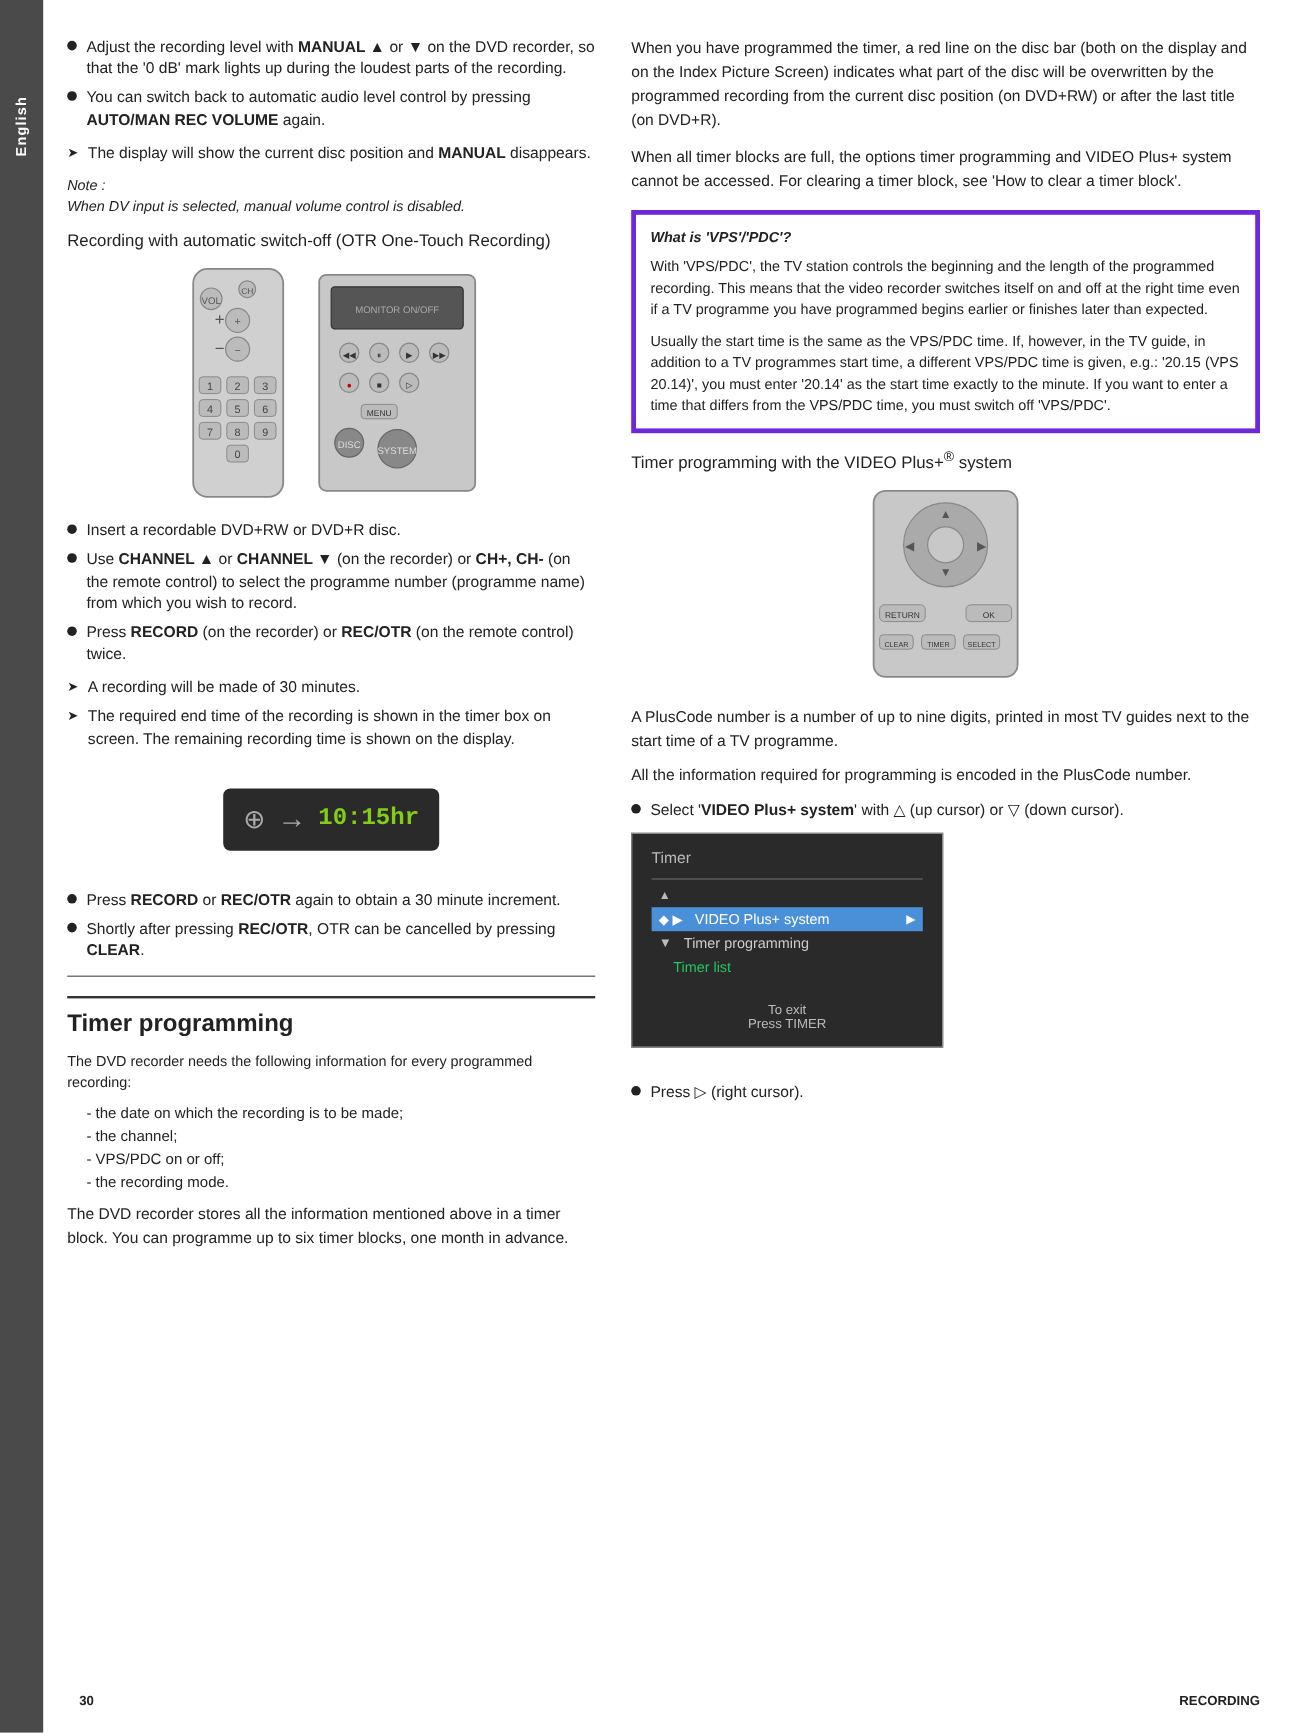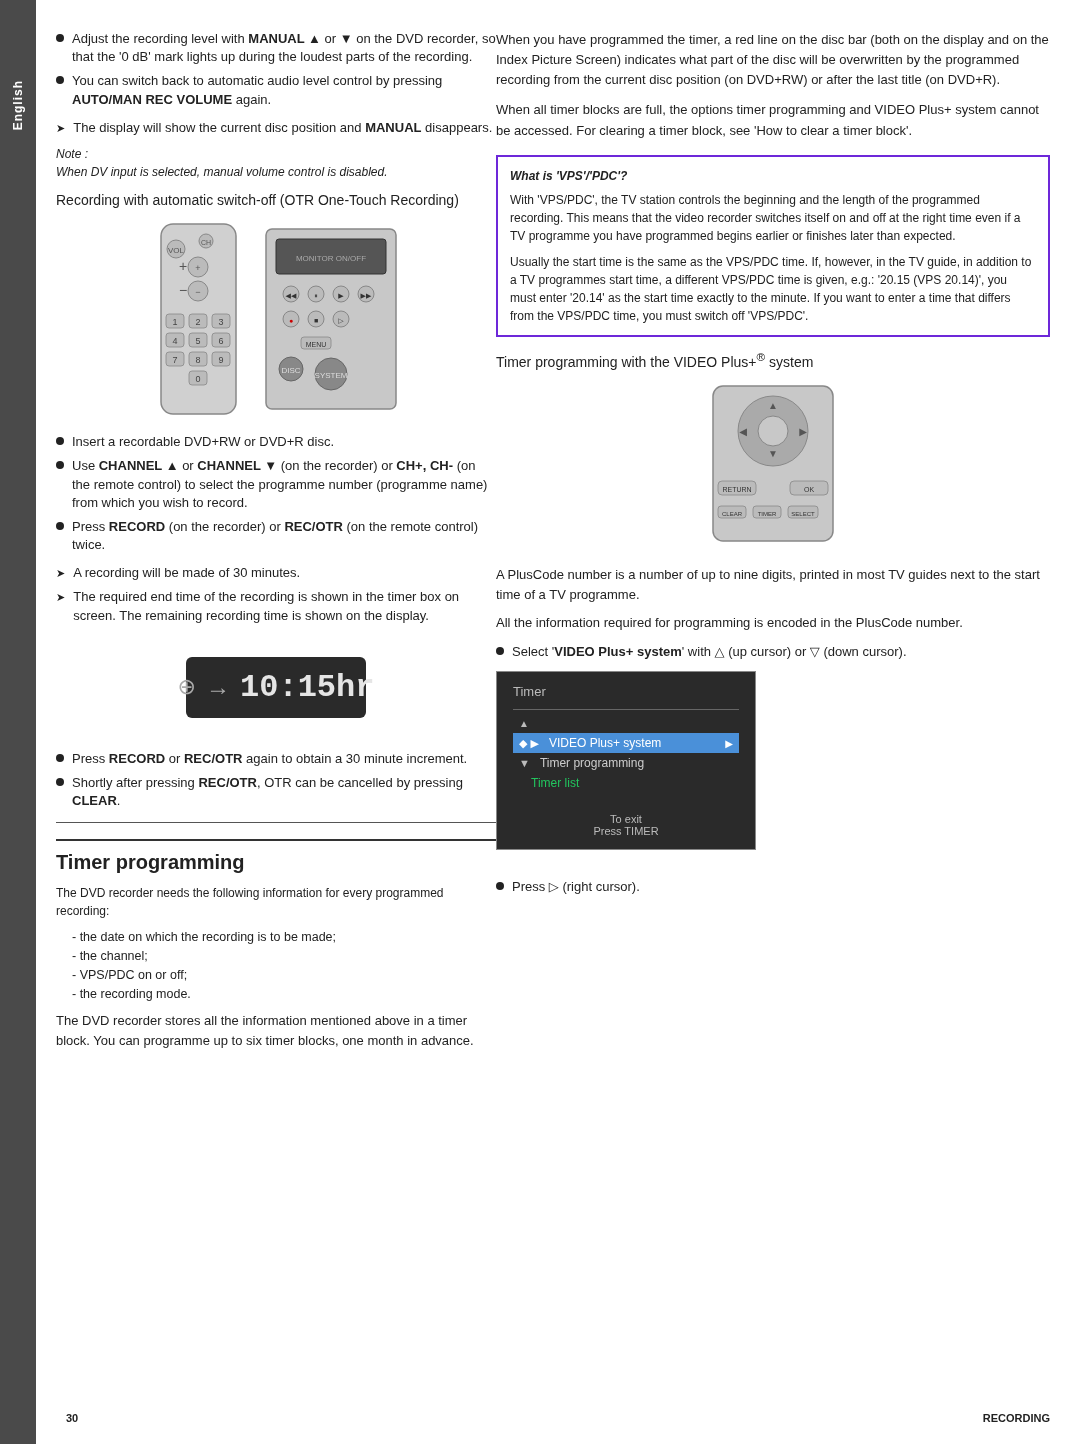--- a/index.html
+++ b/index.html
@@ -37,20 +37,21 @@
       writing-mode: vertical-rl;
       transform: rotate(180deg);
       letter-spacing: 1px;
     }
 
     
     .main-content {
       flex: 1;
       display: flex;
       padding: 30px 30px 30px 20px;
+      gap: 30px;
       border-radius: 14px;
     }
 
     .left-column {
       width: 440px;
       flex-shrink: 0;
     }
 
     .right-column {
       flex: 1;
@@ -121,22 +122,22 @@
     }
     .otr-icon {
       color: #aaa;
       font-size: 22px;
     }
     .otr-arrow {
       color: #aaa;
       font-size: 24px;
     }
     .otr-time {
-      color: #e5e5e5;
-      font-size: 32px;
+      color: #84cc16;
+      font-size: 20px;
       font-weight: bold;
       font-family: 'Courier New', monospace;
     }
 
     
     .timer-heading {
       font-size: 20px;
       font-weight: bold;
       border-top: 2px solid #333;
       padding-top: 10px;
@@ -179,21 +180,21 @@
     }
     .timer-menu-to-exit {
       color: #bbb;
       font-size: 11px;
       margin-top: 20px;
       text-align: center;
     }
 
     
     .vps-box {
-      border: 2px solid #6d28d9;
+      border: 4px solid #6d28d9;
       padding: 10px 12px;
       margin-bottom: 12px;
       font-size: 12px;
       line-height: 1.5;
     }
     .vps-title {
       font-style: italic;
       font-weight: bold;
       margin-bottom: 6px;
     }

